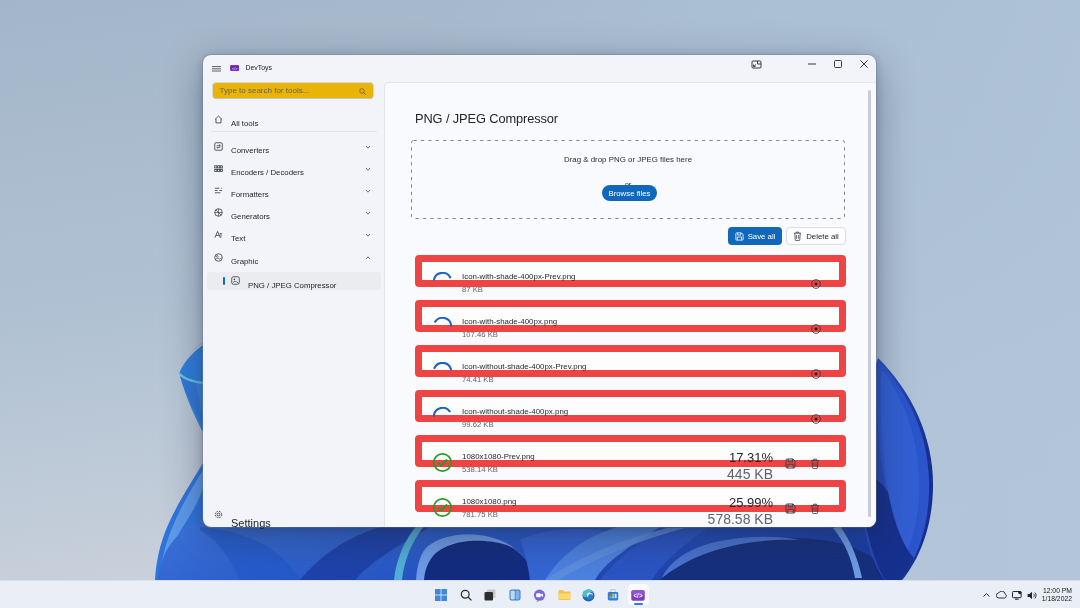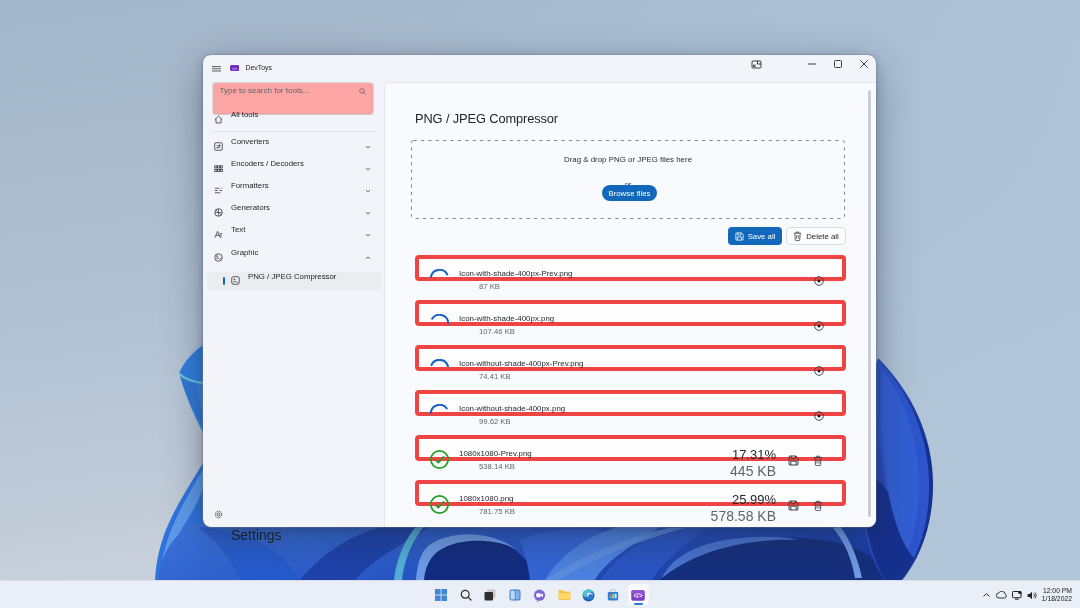--- a/index.html
+++ b/index.html
@@ -18,50 +18,50 @@
   .clock{font-size:6.8px;color:#1a1a1a;text-align:right;line-height:8.5px;margin-right:8px;margin-left:4px;}
   
   #win{left:203px;top:55px;width:673px;height:472px;background:#f2f4f9;
        border-radius:8px;box-shadow:0 12px 40px rgba(30,40,60,.42), 0 2px 8px rgba(30,40,60,.25);
        outline:1px solid rgba(110,120,140,.35);}
   
   .tbar-title{left:245.5px;top:64.2px;font-size:6.9px;color:#1b1b1b;}
   
   .wbtn{position:absolute;top:58px;width:14px;height:12px;color:#444;}
   
-  #searchbox{left:212px;top:82px;width:162px;height:33px;background:#fca5a5;
+  #searchbox{left:212px;top:82px;width:162px;height:17px;background:#eab308;
      border:1px solid #d9dadc;border-bottom-color:#c5c6c9;border-radius:4px;box-sizing:border-box;}
   #searchbox .ph{position:absolute;left:6.5px;top:3.2px;font-size:8px;color:#606469;}
   .nav{position:absolute;left:207px;width:174px;height:19px;border-radius:3px;}
   .nav .ic{position:absolute;left:6.5px;top:5px;width:9px;height:9px;color:#343a40;}
-  .nav .tx{position:absolute;left:24px;top:0;font-size:7.8px;color:#1b1f24;text-align:right;}
+  .nav .tx{position:absolute;left:24px;top:9px;font-size:7.8px;color:#1b1f24;text-align:right;}
   .nav .ch{position:absolute;right:10px;top:7px;width:6px;height:6px;color:#5a5f66;}
   .navsel{background:#eaecf0;}
   .navsel .bar{position:absolute;left:15.5px;top:5.5px;width:2.4px;height:8px;border-radius:2px;background:#0d69c6;}
   #sep1{left:211px;top:131px;width:166px;height:1px;background:#e2e4e8;}
   
   #pane{left:384px;top:81.5px;width:492px;height:445.5px;background:#f9fafd;
         border-top-left-radius:5px;border-bottom-right-radius:8px;border-top:1px solid #e3e6eb;border-left:1px solid #e3e6eb;
         box-sizing:border-box;}
   #heading{left:415px;top:111px;font-size:12.8px;color:#21262c;letter-spacing:-0.1px;}
   #dropzone{left:411px;top:140px;width:434px;height:79px;}
   .dz-t1{left:411px;top:155px;width:434px;text-align:center;font-size:7.9px;color:#2a2e33;}
   .dz-t2{left:411px;top:171.5px;width:434px;text-align:center;font-size:7.9px;color:#2a2e33;margin-top:8px;}
   #browse{left:602px;top:185px;width:55px;height:16px;background:#1168bb;border-radius:8px;
           color:#fff;font-size:7.8px;display:flex;align-items:center;justify-content:center;}
   #saveall{left:728px;top:227px;width:54px;height:18px;background:#1168bb;border-radius:4px;
            color:#fff;font-size:7.8px;display:flex;align-items:center;justify-content:center;gap:4px;
            box-sizing:border-box;}
   #delall{left:786px;top:227px;width:60px;height:18px;background:#fdfdfe;border:1px solid #dcdde0;
           border-radius:4px;color:#1b1f24;font-size:7.8px;display:flex;align-items:center;justify-content:center;gap:4px;
           box-sizing:border-box;}
-  .card{position:absolute;left:415px;width:431px;height:26px;background:#fdfdfe;
-        border:4px solid #ef4444;border-radius:4px;box-sizing:border-box;}
+  .card{position:absolute;left:415px;width:431px;height:32px;background:#fdfdfe;
+        border:7px solid #ef4444;border-radius:4px;box-sizing:border-box;}
   .card .fname{position:absolute;left:40px;top:10.2px;font-size:7.9px;color:#24282d;}
-  .card .fsize{position:absolute;left:40px;top:23px;font-size:7.7px;color:#60646a;margin-left:20px;}
+  .card .fsize{position:absolute;left:40px;top:23px;font-size:7.7px;color:#60646a;}
   .card .pct{position:absolute;right:66px;top:8px;font-size:13px;color:#24282d;text-align:right;}
   .card .nsz{position:absolute;right:66px;top:24px;font-size:14px;color:#60646a;text-align:left;}
   .card .licon{position:absolute;left:11px;top:9.5px;width:19px;height:19px;}
   #scrollbar{left:868px;top:90px;width:2.5px;height:427px;background:#c9ccd2;border-radius:2px;}
   #settings-row{left:207px;top:505px;width:174px;height:19px;}
 </style>
 </head>
 <body>
 <svg id="desktop" class="abs" width="1080" height="608" viewBox="0 0 1080 608">
   <defs>
@@ -347,21 +347,21 @@
       <circle cx="3.8" cy="3.8" r="0.9" fill="#343a40"></circle>
       <path d="M2,7.5 C3.5,5.5 5.5,5.5 8,7.8" fill="none" stroke="#343a40" stroke-width="0.8"></path>
     </svg>
   <span class="tx" style="left:41px">PNG / JPEG Compressor</span>
 </div>
 <div id="settings-row" class="abs">
   <svg class="abs" style="left:6.5px;top:5px" width="9" height="9" viewBox="0 0 10 10">
       <circle cx="5" cy="5" r="1.6" fill="none" stroke="#343a40" stroke-width="0.9"></circle>
       <circle cx="5" cy="5" r="3.6" fill="none" stroke="#343a40" stroke-width="1" stroke-dasharray="1.8 1.05"></circle>
     </svg>
-  <span class="abs" style="left:24px;top:22px;font-size:14px;color:#1b1f24">Settings</span>
+  <span class="abs" style="left:24px;top:12px;font-size:11px;color:#1b1f24">Settings</span>
 </div>
 
 <div id="pane" class="abs"></div>
 <div id="heading" class="abs">PNG / JPEG Compressor</div>
 <svg id="dropzone" class="abs" width="434" height="79">
     <rect x="0.5" y="0.5" width="433" height="78" rx="2" fill="none" stroke="#83868c" stroke-width="1" stroke-dasharray="3.2 4.2"></rect>
   </svg>
 <div class="dz-t1 abs">Drag &amp; drop PNG or JPEG files here</div>
 <div class="dz-t2 abs">or</div>
 <div id="browse" class="abs">Browse files</div>

